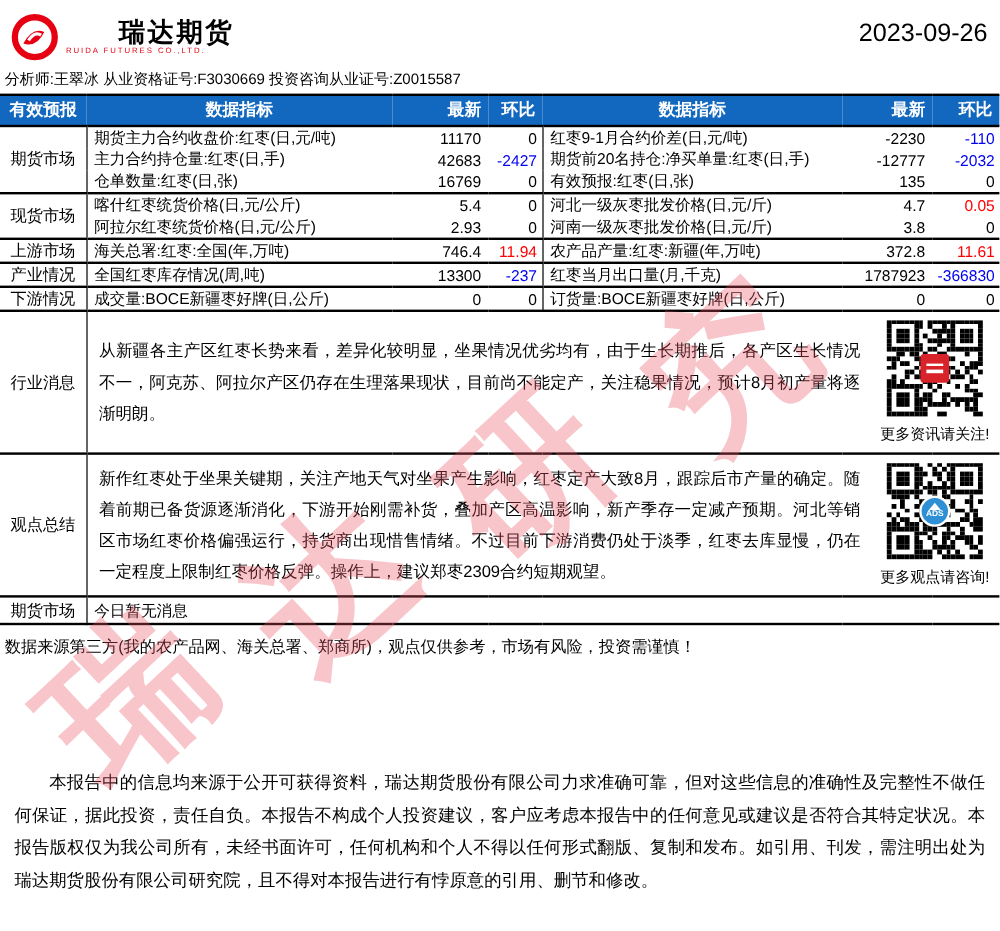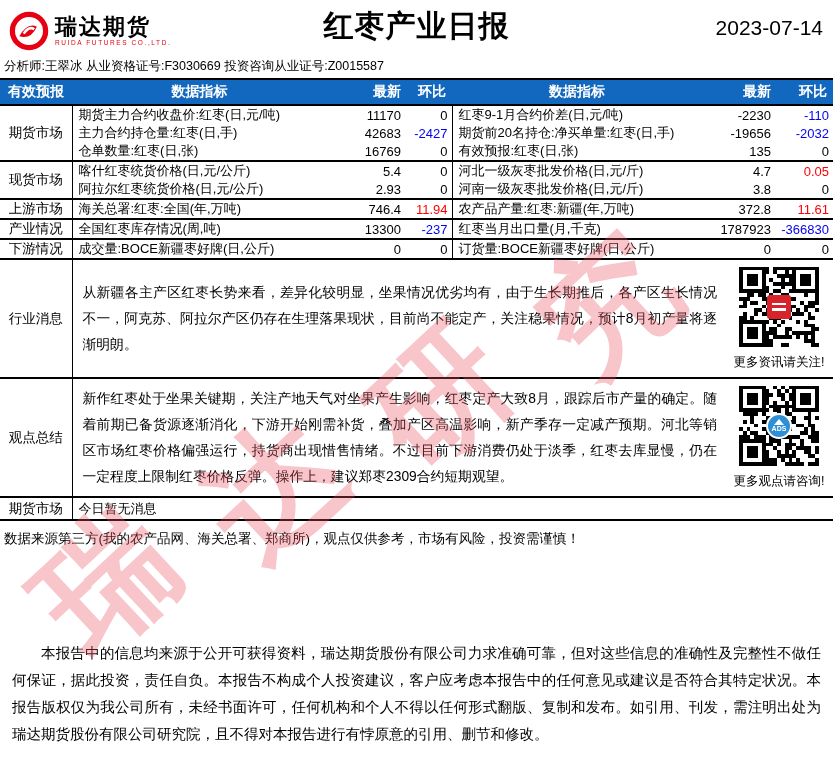--- a/index.html
+++ b/index.html
@@ -5,21 +5,21 @@
   * { margin:0; padding:0; box-sizing:border-box; }
   html,body { background:#fff; }
   body {
     width:833px; height:776px; position:relative; overflow:hidden;
     font-family:"Liberation Sans","DejaVu Sans",sans-serif; color:#000;
   }
   
   .hdr { position:relative; height:50px; }
   .brand { position:absolute; left:8px; top:10px; display:flex; align-items:center; }
   .brand-logo { width:42px; height:42px; margin-right:5px; }
-  .brand-txt .cn { font-size:22px; font-weight:bold; letter-spacing:2px; line-height:24px; }
+  .brand-txt .cn { font-size:22px; font-weight:bold; letter-spacing:2px; line-height:24px;margin-left:44px; }
   .brand-txt .en { font-size:6.5px; color:#e60012; letter-spacing:1.6px; line-height:8px; }
   .title { position:absolute; left:0; right:0; top:6px; text-align:center; font-size:30px; font-weight:bold; letter-spacing:1px; }
   .date { position:absolute; right:10px; top:16px; font-size:21px; }
   .analyst { font-size:12.5px; padding:8px 0 3px 4px; }
   
   table { width:833px; border-collapse:collapse; table-layout:fixed; border-top:2px solid #000; border-bottom:2px solid #000; font-size:13px; }
   thead th { background:#1268be; color:#fff; font-weight:bold; font-size:14px; height:26px; border-bottom:2px solid #000; }
   thead th.num { text-align:right; padding-right:6px; }
   tbody td { height:18px; vertical-align:middle; }
   tr.secstart td { border-top:2px solid #000; }
@@ -66,22 +66,21 @@
     <svg class="brand-logo" viewBox="0 0 48 48">
       <circle cx="24" cy="24" r="19" fill="none" stroke="#e60012" stroke-width="6"></circle>
       <path d="M13 30 Q22 14 33 19 Q26 34 13 30 Z" fill="#e60012"></path>
       <path d="M18 27 Q24 18 30 22" stroke="#fff" stroke-width="3" fill="none"></path>
     </svg>
     <div class="brand-txt">
       <div class="cn">瑞达期货</div>
       <div class="en">RUIDA FUTURES CO.,LTD.</div>
     </div>
   </div>
-  <div class="title">红枣产业日报</div>
-  <div class="date">2023-07-14</div>
+  <div class="date">2023-09-26</div>
 </div>
 <div class="analyst">分析师:王翠冰 从业资格证号:F3030669 投资咨询从业证号:Z0015587</div>
 
 <table>
   <colgroup>
     <col style="width:72px">
       <col style="width:255px">
       <col style="width:80px">
       <col style="width:45px">
     <col style="width:250px">
@@ -108,21 +107,21 @@
       <td class="chg chgL" data-dir="flat">0</td>
       <td class="lbl">红枣9-1月合约价差(日,元/吨)</td>
       <td class="val">-2230</td>
       <td class="chg" data-dir="down">-110</td>
     </tr>
     <tr>
       <td class="lbl">主力合约持仓量:红枣(日,手)</td>
       <td class="val">42683</td>
       <td class="chg chgL" data-dir="down">-2427</td>
       <td class="lbl">期货前20名持仓:净买单量:红枣(日,手)</td>
-      <td class="val">-19656</td>
+      <td class="val">-12777</td>
       <td class="chg" data-dir="down">-2032</td>
     </tr>
     <tr>
       <td class="lbl">仓单数量:红枣(日,张)</td>
       <td class="val">16769</td>
       <td class="chg chgL" data-dir="flat">0</td>
       <td class="lbl">有效预报:红枣(日,张)</td>
       <td class="val">135</td>
       <td class="chg" data-dir="flat">0</td>
     </tr>

